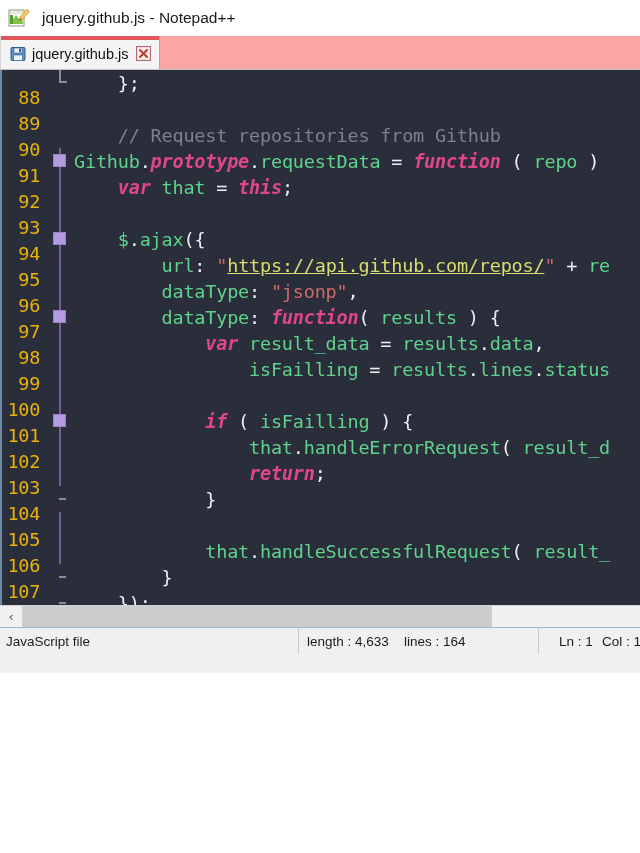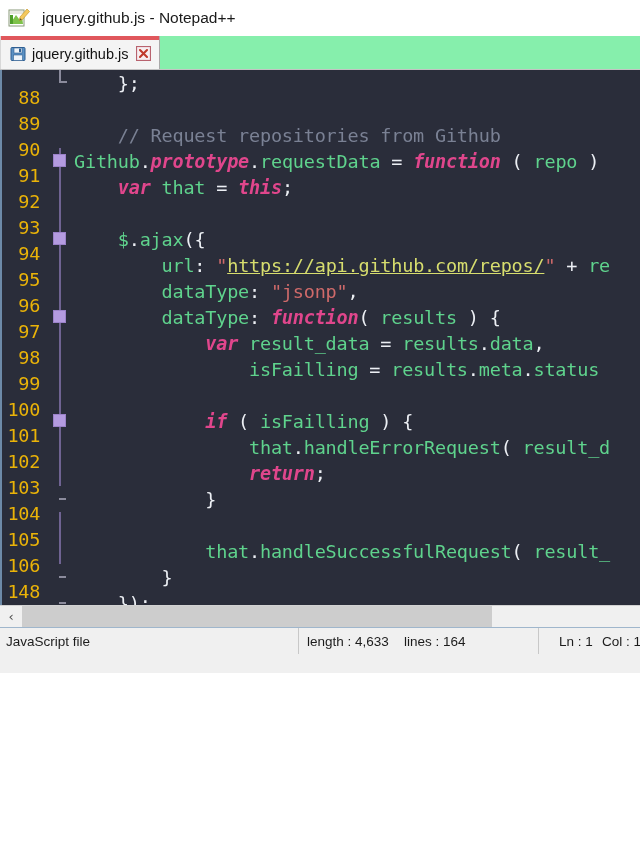--- a/index.html
+++ b/index.html
@@ -43,21 +43,21 @@
     color: #1a1a1a;
     margin-left: 11px;
     white-space: nowrap;
     font-family: "Liberation Sans", sans-serif;
     text-align: center;
   }
 
   
   #tab-bar {
     height: 34px;
-    background: #86efac;
+    background: #fca5a5;
     position: relative;
     display: flex;
     align-items: flex-end;
     border-bottom: 1px solid #c3c3c3;
     box-sizing: border-box;
   }
   #tab-active {
     position: relative;
     height: 33px;
     background: #f4f4f4;
@@ -356,21 +356,21 @@
           <div class="fold-col">
             <div class="fold-line"></div>
           </div>
           <div class="code-text"><span class="tok-plain">            </span><span class="tok-keyword">var</span><span class="tok-plain"> </span><span class="tok-ident">result_data</span><span class="tok-op"> = </span><span class="tok-ident">results</span><span class="tok-punc">.</span><span class="tok-ident">data</span><span class="tok-punc">,</span></div>
         </div>
         <div class="code-row">
           <div class="lineno">99</div>
           <div class="fold-col">
             <div class="fold-line"></div>
           </div>
-          <div class="code-text"><span class="tok-plain">                </span><span class="tok-ident">isFailling</span><span class="tok-op"> = </span><span class="tok-ident">results</span><span class="tok-punc">.</span><span class="tok-ident">meta</span><span class="tok-punc">.</span><span class="tok-ident">status</span></div>
+          <div class="code-text"><span class="tok-plain">                </span><span class="tok-ident">isFailling</span><span class="tok-op"> = </span><span class="tok-ident">results</span><span class="tok-punc">.</span><span class="tok-ident">lines</span><span class="tok-punc">.</span><span class="tok-ident">status</span></div>
         </div>
         <div class="code-row">
           <div class="lineno">100</div>
           <div class="fold-col">
             <div class="fold-line"></div>
           </div>
           <div class="code-text"></div>
         </div>
         <div class="code-row">
           <div class="lineno">101</div>
@@ -409,21 +409,21 @@
           <div class="code-text"></div>
         </div>
         <div class="code-row">
           <div class="lineno">106</div>
           <div class="fold-col">
             <div class="fold-line"></div>
           </div>
           <div class="code-text"><span class="tok-plain">            </span><span class="tok-ident">that</span><span class="tok-punc">.</span><span class="tok-ident">handleSuccessfulRequest</span><span class="tok-punc">( </span><span class="tok-ident">result_</span></div>
         </div>
         <div class="code-row">
-          <div class="lineno">148</div>
+          <div class="lineno">107</div>
           <div class="fold-col">
             <div class="fold-tick"></div>
           </div>
           <div class="code-text"><span class="tok-plain">        </span><span class="tok-plain">}</span></div>
         </div>
         <div class="code-row">
           <div class="lineno">108</div>
           <div class="fold-col">
             <div class="fold-tick"></div>
           </div>

